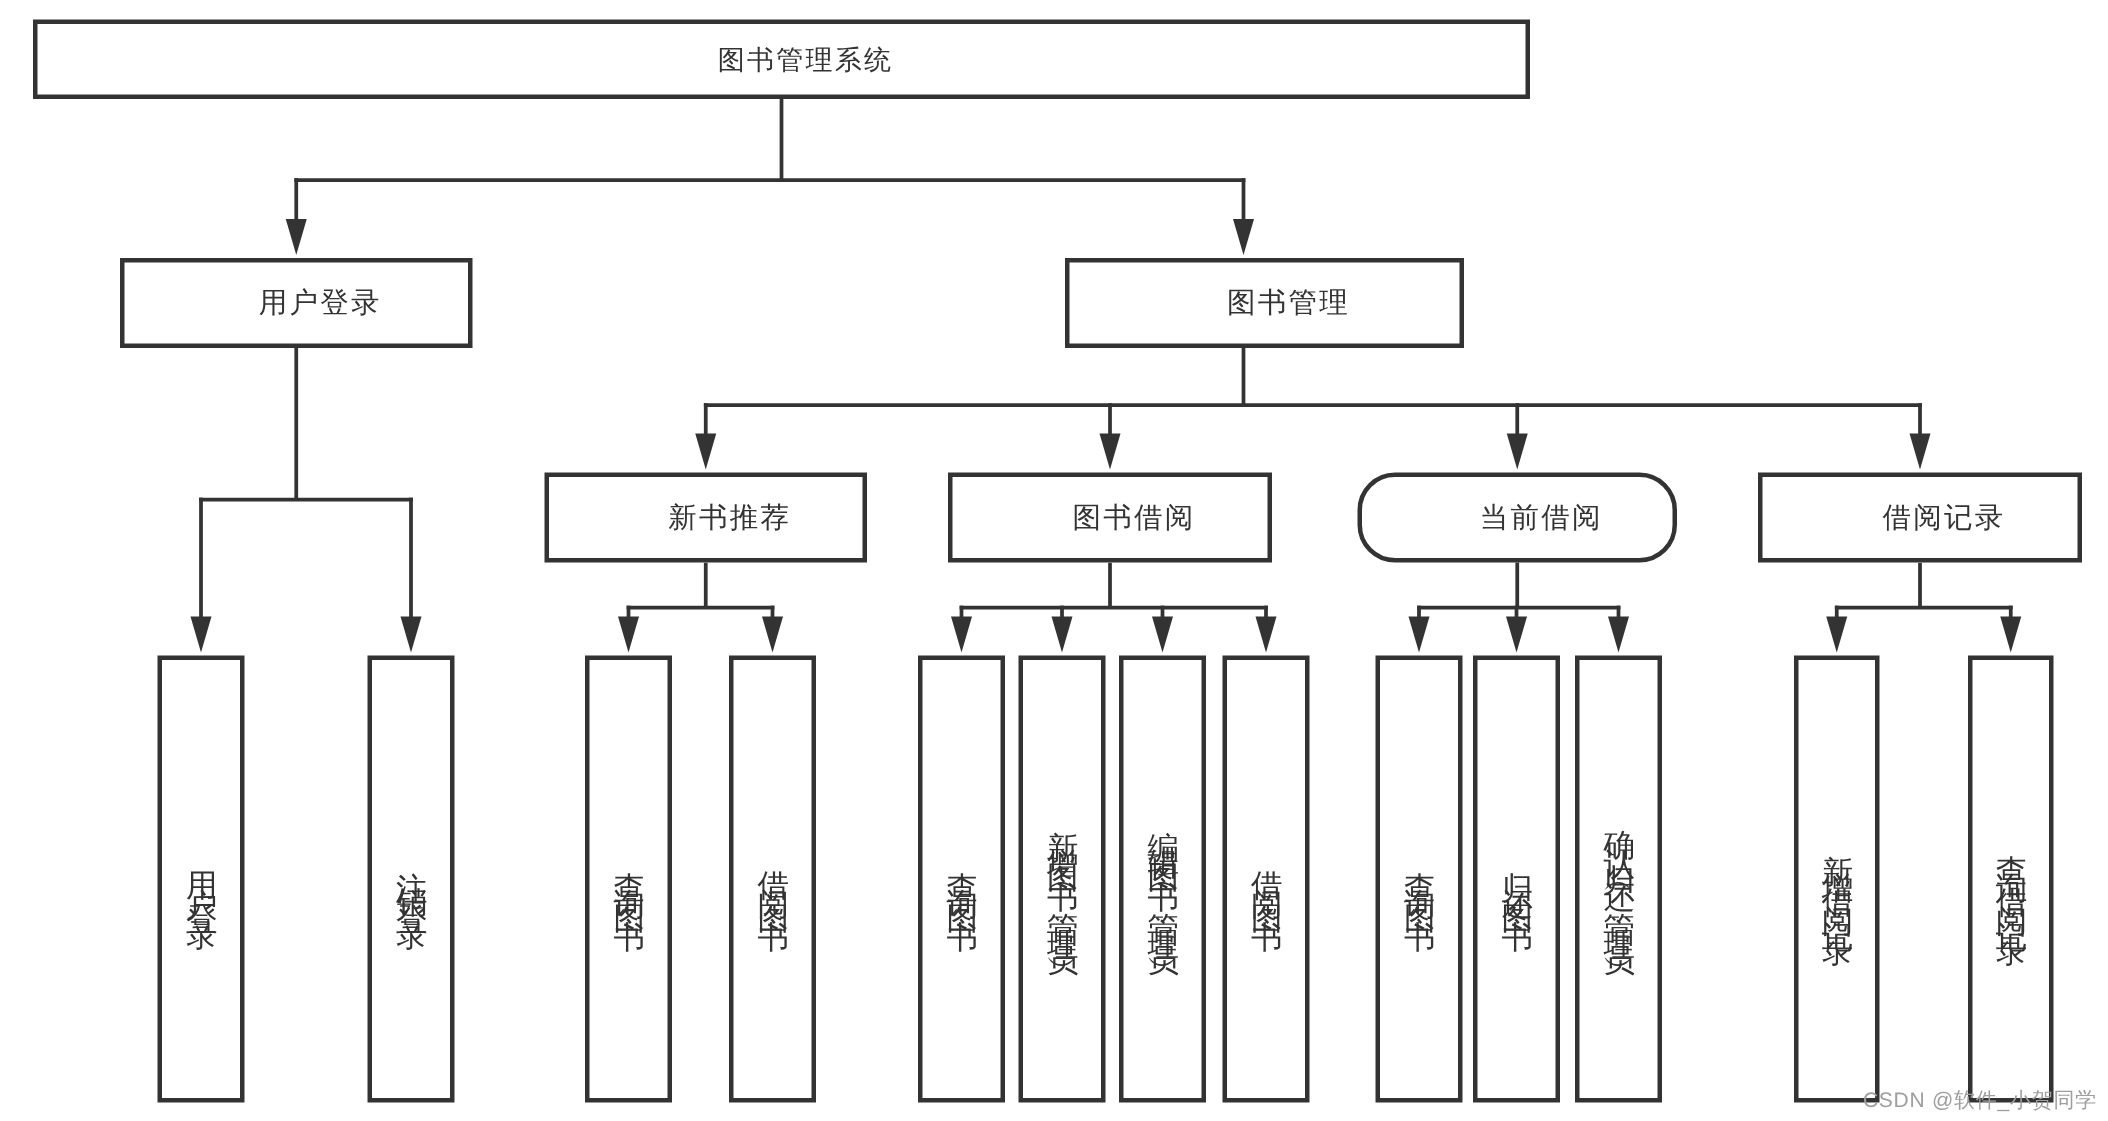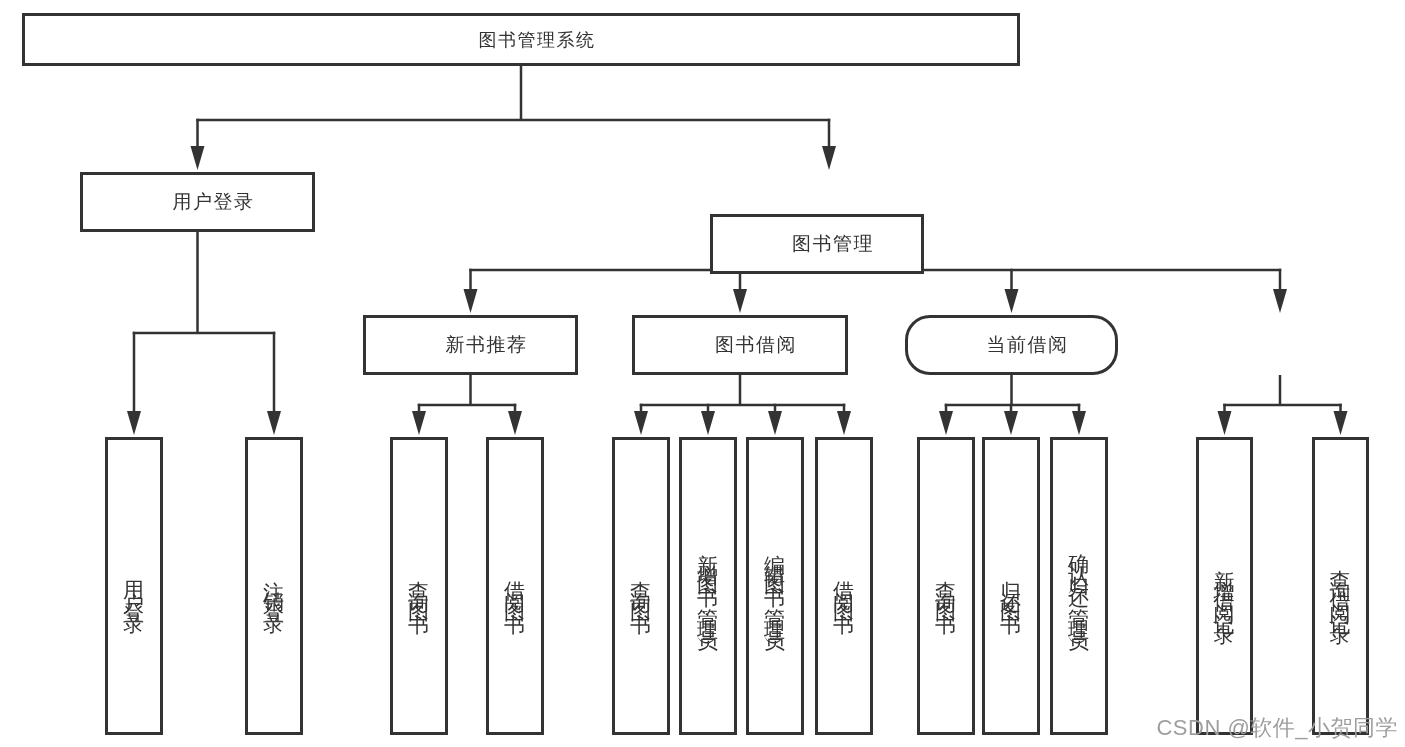--- a/index.html
+++ b/index.html
@@ -22,21 +22,21 @@
   }
   .node.h { font-size:19px; letter-spacing:1.5px; white-space:nowrap;padding-left:32px; }
   .node.root { font-size:18px; }
   .node.v {
     writing-mode:vertical-rl; text-orientation:mixed;
     font-size:21px; letter-spacing:11px; line-height:1;
     top:437px; height:298px; width:58px;
   }
   .watermark {
     position:absolute; right:7px; bottom:4px;
-    color:#9e9e9e; font-size:22px; letter-spacing:0.5px; white-space:nowrap;
+    color:#9e9e9e; font-size:14px; letter-spacing:0.5px; white-space:nowrap;
   }
 </style>
 </head>
 <body>
 
 <div class="canvas">
 
   <svg class="connectors" width="1405" height="747" viewBox="0 0 1405 747" xmlns="http://www.w3.org/2000/svg">
     <g stroke="#333333" stroke-width="2.5" fill="none">
 
@@ -99,25 +99,26 @@
       <polygon points="1004,411 1018,411 1011,435"></polygon>
       <polygon points="1072,411 1086,411 1079,435"></polygon>
       <polygon points="1217.5,411 1231.5,411 1224.5,435"></polygon>
       <polygon points="1333.5,411 1347.5,411 1340.5,435"></polygon>
     </g>
   </svg>
 
   <div class="node h root" style="left:22px; top:13px; width:998px; height:53px;">图书管理系统</div>
 
   <div class="node h" style="left:80px; top:172px; width:235px; height:60px;">用户登录</div>
-  <div class="node h" style="left:710px; top:172px; width:214px; height:60px;margin-top:42px;">图书管理</div>
+  <div class="node h" style="left:710px; top:172px; width:266px; height:60px;">图书管理</div>
 
   <div class="node h" style="left:632px; top:315px; width:216px; height:60px;">图书借阅</div>
   <div class="node h" style="left:363px; top:315px; width:215px; height:60px;">新书推荐</div>
   <div class="node h" style="left:905px; top:315px; width:213px; height:60px;border-radius:25px;">当前借阅</div>
+  <div class="node h" style="left:1172px; top:315px; width:216px; height:60px;">借阅记录</div>
 
   <div class="node v" style="left:105px;">用户登录</div>
   <div class="node v" style="left:245px;">注销登录</div>
 
   <div class="node v" style="left:390px;">查询图书</div>
   <div class="node v" style="left:486px;">借阅图书</div>
 
   <div class="node v" style="left:612px;">查询图书</div>
   <div class="node v" style="left:679px;">新增图书（管理员）</div>
   <div class="node v" style="left:746px;">编辑图书（管理员）</div>

